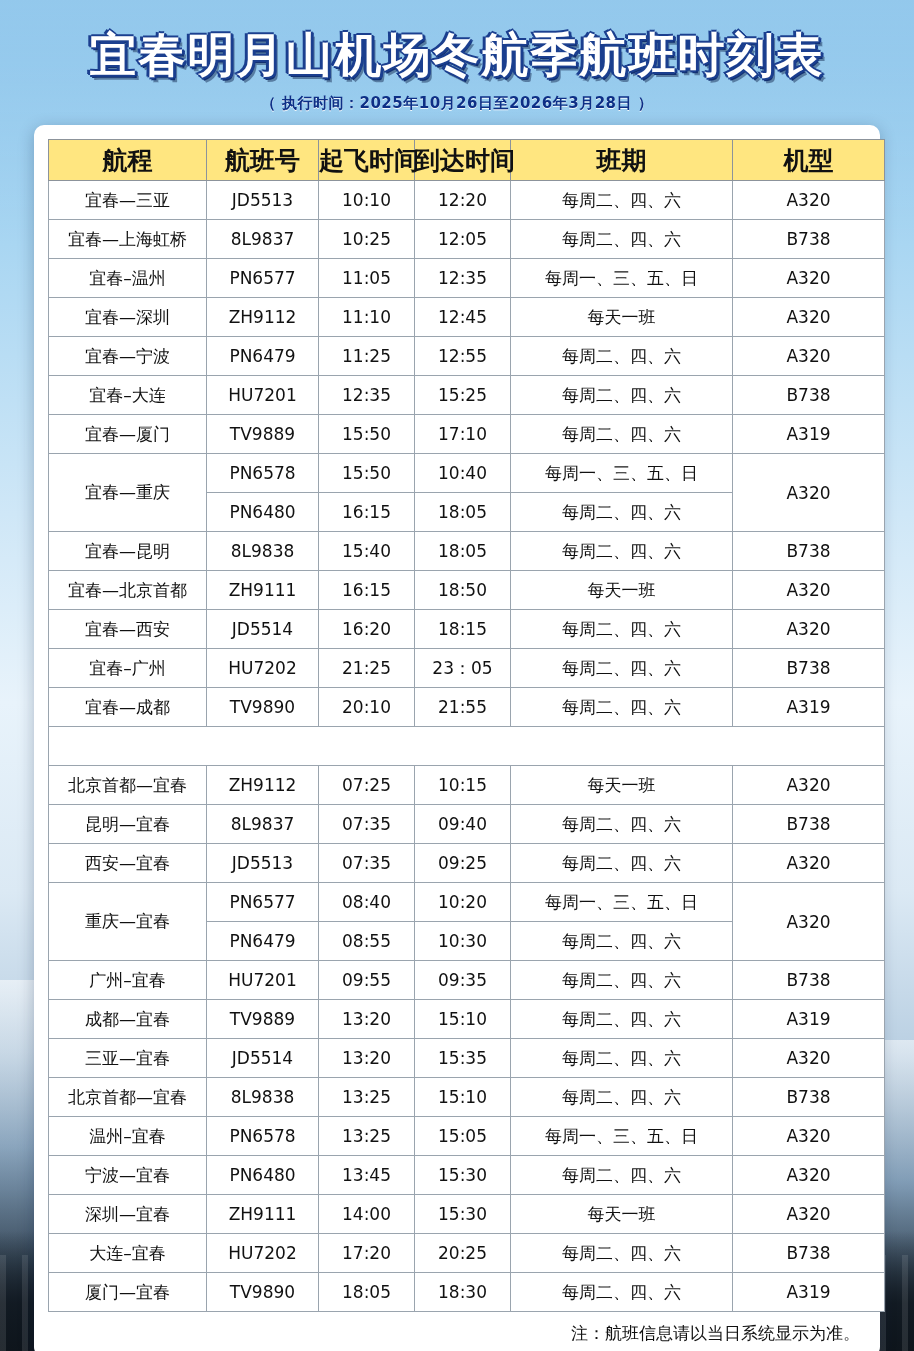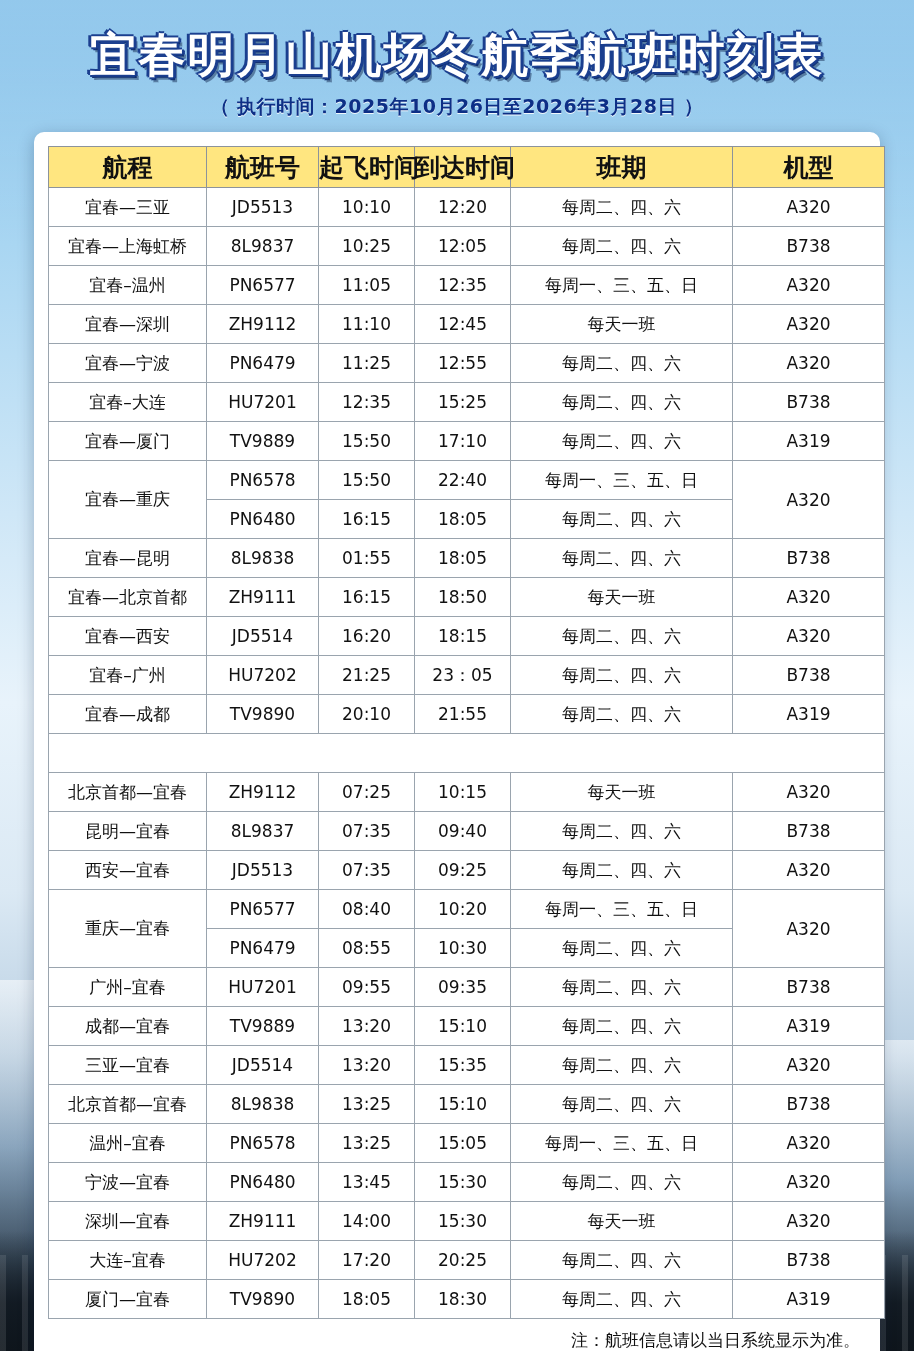--- a/index.html
+++ b/index.html
@@ -64,21 +64,21 @@
     letter-spacing: 2px;
     color: #ffffff;
     text-shadow:
       -2px 0 #1b3f8f, 0 -2px #1b3f8f, 2px 0 #1b3f8f, 0 2px #1b3f8f,
       -3px -1px #1b3f8f, 3px 1px #1b3f8f, 2px 3px #123070, 4px 5px rgba(10,30,70,0.45);
     margin: 2px 0 12px 0;
     line-height: 1.15;
   }
   .sub-title {
     font-family: "DejaVu Sans", "Liberation Sans", sans-serif;
-    font-size: 19px;
+    font-size: 15px;
     font-weight: bold;
     color: #0d2f86;
     letter-spacing: 0.5px;
     text-shadow: 0 1px 0 rgba(255,255,255,0.85);
   }
 
   .table-card {
     background: #ffffff;
     border-radius: 10px;
     box-shadow: 0 4px 16px rgba(10,30,60,0.28);
@@ -224,35 +224,35 @@
           <td>15:50</td>
           <td>17:10</td>
           <td>每周二、四、六</td>
           <td>A319</td>
         </tr>
 
         <tr>
           <td rowspan="2">宜春—重庆</td>
           <td>PN6578</td>
           <td>15:50</td>
-          <td>22:40</td>
+          <td>10:40</td>
           <td>每周一、三、五、日</td>
           <td rowspan="2">A320</td>
         </tr>
         <tr>
           <td>PN6480</td>
           <td>16:15</td>
           <td>18:05</td>
           <td>每周二、四、六</td>
         </tr>
 
         <tr>
           <td>宜春—昆明</td>
           <td>8L9838</td>
-          <td>01:55</td>
+          <td>15:40</td>
           <td>18:05</td>
           <td>每周二、四、六</td>
           <td>B738</td>
         </tr>
         <tr>
           <td>宜春—北京首都</td>
           <td>ZH9111</td>
           <td>16:15</td>
           <td>18:50</td>
           <td>每天一班</td>

